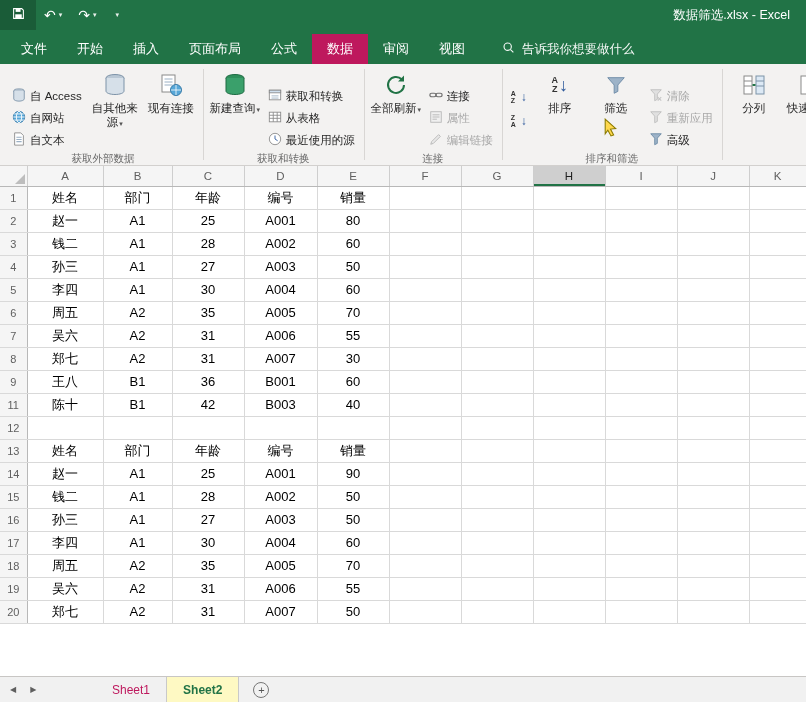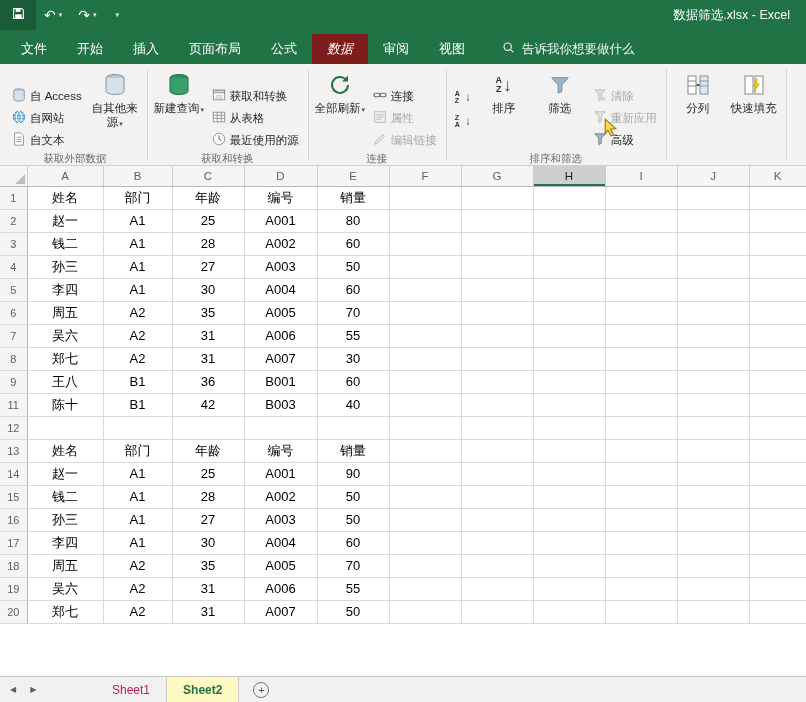--- a/index.html
+++ b/index.html
@@ -11,21 +11,21 @@
   .titlebar { height: 30px; background: #217346; display: flex; align-items: center; color: #fff; }
   .qat { display: flex; align-items: center; height: 100%; }
   .qat-item { display: flex; align-items: center; padding: 0 8px; height: 100%; font-size: 14px; color: #fff; }
   .save-tile { background: #1a5c38; width: 36px; justify-content: center; }
   .dd-mini { font-size: 7px; margin-left: 3px; opacity: .9; }
   .wintitle { margin-left: auto; font-size: 12.5px; padding-right: 16px; white-space: nowrap; }
 
   
   .tabrow { height: 34px; background: #217346; display: flex; align-items: flex-end; color: #fff; padding-left: 6px; }
   .rtab { padding: 0 15px; height: 30px; line-height: 30px; font-size: 13px; white-space: nowrap; }
-  .rtab.active { background: #7f1d1d; font-style: italic; }
+  .rtab.active { background: #be185d; }
   .tellme { display: flex; align-items: center; gap: 7px; margin-left: 22px; height: 30px; font-size: 12.5px; opacity: .95; white-space: nowrap; }
 
   
   .ribbon { height: 102px; background: #f3f2f1; border-bottom: 1px solid #d2d0ce;
             display: flex; align-items: stretch; padding-left: 3px; overflow: hidden; }
   .rgroup { position: relative; display: flex; flex-direction: column; padding: 1px 4px 0; flex: 0 0 auto; }
   .rgroup::after { content: ""; position: absolute; right: -1px; top: 5px; bottom: 5px; width: 1px; background: #d8d6d4; }
   .rg-content { flex: 1; display: flex; align-items: stretch; }
   .rg-label { height: 16px; line-height: 15px; text-align: center; font-size: 10.5px; color: #696969; white-space: nowrap; }
   .smallcol { display: flex; flex-direction: column; padding-top: 2px; margin-top: 18px; }
@@ -168,20 +168,31 @@
         </div>
         <div class="bigbtn">
           <span class="bic">
               <svg width="24" height="24" viewBox="0 0 24 24">
                 <ellipse cx="12" cy="5" rx="9" ry="3.5" fill="#b9c7d4" stroke="#7d93a8"></ellipse>
                 <path d="M3 5v13c0 2 4 3.5 9 3.5s9-1.5 9-3.5V5" fill="#d6e0e9" stroke="#7d93a8"></path>
               </svg>
             </span>
           <span class="blabel"><span>自其他来源</span><span class="dd">▾</span></span>
         </div>
+        <div class="bigbtn">
+          <span class="bic">
+              <svg width="24" height="24" viewBox="0 0 24 24">
+                <rect x="3" y="2" width="13" height="17" fill="#fff" stroke="#8a8a8a"></rect>
+                <path d="M5.5 6h8M5.5 9h8M5.5 12h8" stroke="#9bb0c4"></path>
+                <circle cx="17" cy="17" r="5.5" fill="#57a7d8" stroke="#3a7ca8"></circle>
+                <path d="M12 17h10M17 12v10" stroke="#fff" stroke-width="0.8"></path>
+              </svg>
+            </span>
+          <span class="blabel"><span>现有连接</span></span>
+        </div>
       </div>
       <div class="rg-label">获取外部数据</div>
     </div>
 
     <div class="rgroup">
       <div class="rg-content">
         <div class="bigbtn">
           <span class="bic">
               <svg width="24" height="24" viewBox="0 0 24 24">
                 <ellipse cx="12" cy="5" rx="9" ry="3.5" fill="#2e8f5b" stroke="#1e6b43"></ellipse>

